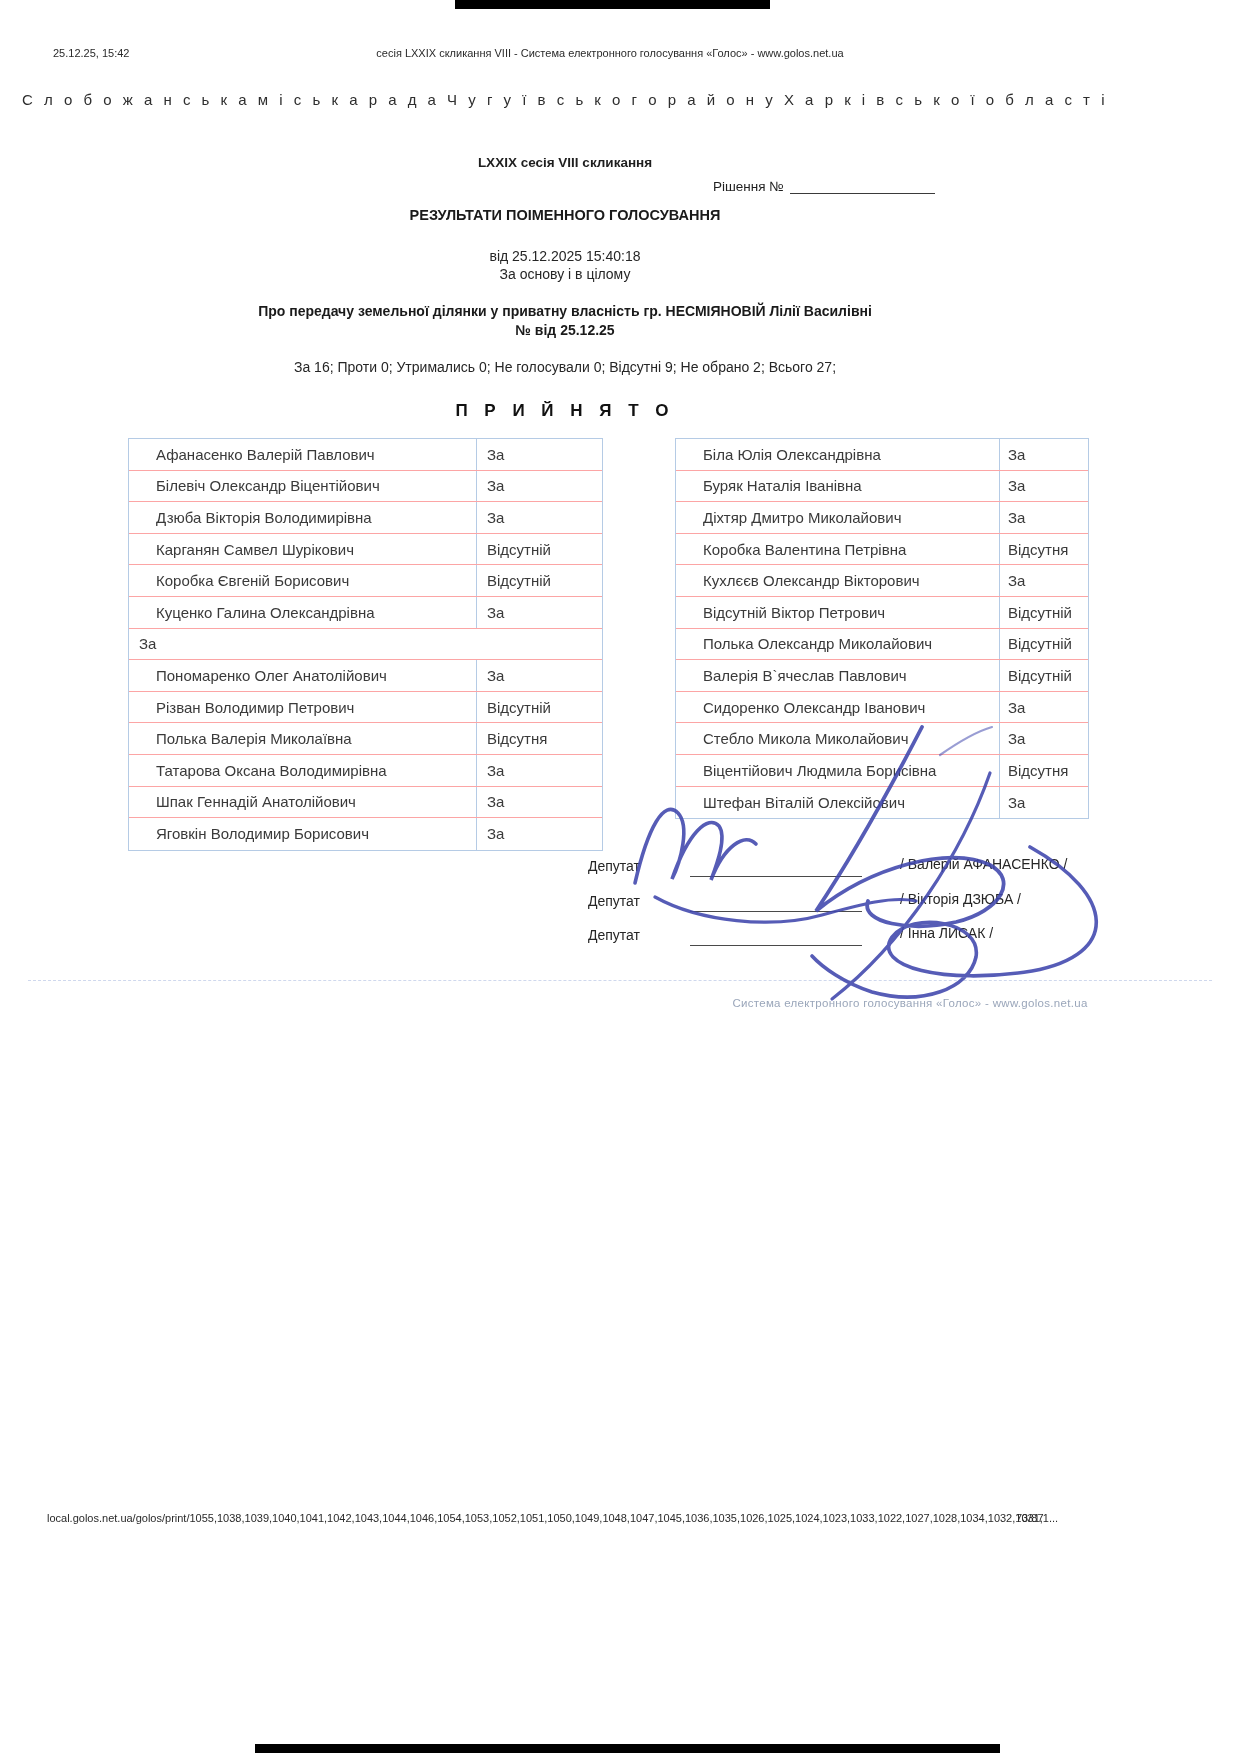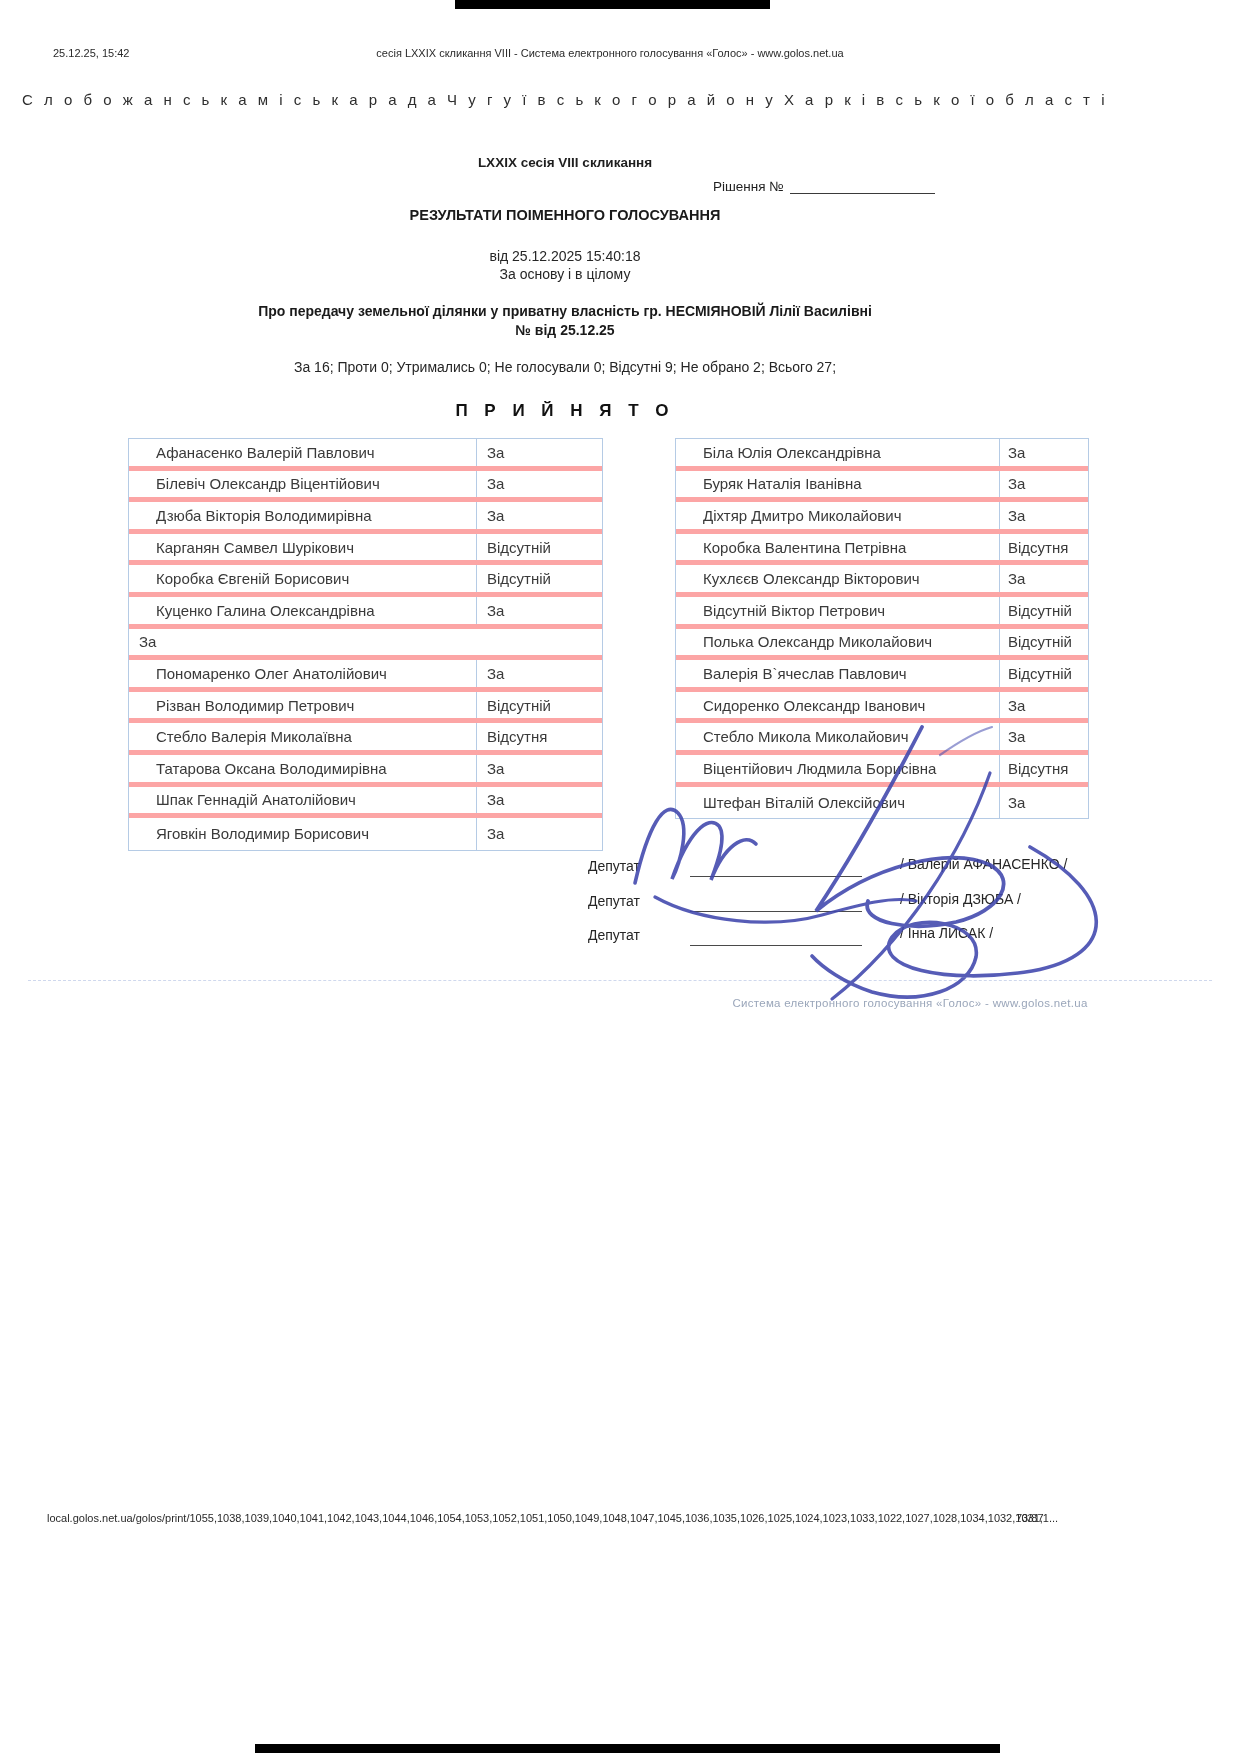--- a/index.html
+++ b/index.html
@@ -32,21 +32,21 @@
   .subject-1{top:303px;font-size:14px;font-weight:bold;color:#1a1a1a;}
   .subject-2{top:322px;font-size:14px;font-weight:bold;color:#1a1a1a;}
   .summary-line{top:359px;font-size:14px;color:#262626;}
   .result-line{top:401px;font-size:17px;font-weight:bold;letter-spacing:6px;color:#111;}
 
   
   .vtable{position:absolute;border:1px solid #b5cbe5;background:#fff;box-sizing:border-box;}
   .vtable.left{left:128px;top:438px;width:475px;}
   .vtable.right{left:675px;top:438px;width:414px;}
   .vrow{display:flex;height:31.6px;box-sizing:border-box;}
-  .vrow:not(:last-child){border-bottom:5px solid #fca5a5;}
+  .vrow:not(:last-child){border-bottom:1px solid #fca5a5;}
   .vname{flex:1;display:flex;align-items:center;padding-left:27px;font-size:15px;color:#3a3a3a;
          border-right:1px solid #b5cbe5;box-sizing:border-box;white-space:nowrap;overflow:hidden;}
   .vvote{display:flex;align-items:center;font-size:15px;color:#3a3a3a;box-sizing:border-box;white-space:nowrap;}
   .vtable.left  .vvote{width:125px;padding-left:10px;}
   .vtable.right .vvote{width:88px;padding-left:8px;}
 
   
   .sig-row{position:absolute;left:0;width:1068px;height:26px;}
   .sig-label{position:absolute;left:588px;top:2px;font-size:14px;color:#262626;}
   .sig-line{position:absolute;left:690px;top:20px;width:172px;height:0;border-top:1.4px solid #4a4a4a;}
@@ -110,21 +110,21 @@
       </div>
       <div class="vrow">
         <div class="vname">Пономаренко Олег Анатолійович</div>
         <div class="vvote">За</div>
       </div>
       <div class="vrow">
         <div class="vname">Різван Володимир Петрович</div>
         <div class="vvote">Відсутній</div>
       </div>
       <div class="vrow">
-        <div class="vname">Стебло Валерія Миколаївна</div>
+        <div class="vname">Полька Валерія Миколаївна</div>
         <div class="vvote">Відсутня</div>
       </div>
       <div class="vrow">
         <div class="vname">Татарова Оксана Володимирівна</div>
         <div class="vvote">За</div>
       </div>
       <div class="vrow">
         <div class="vname">Шпак Геннадій Анатолійович</div>
         <div class="vvote">За</div>
       </div>

